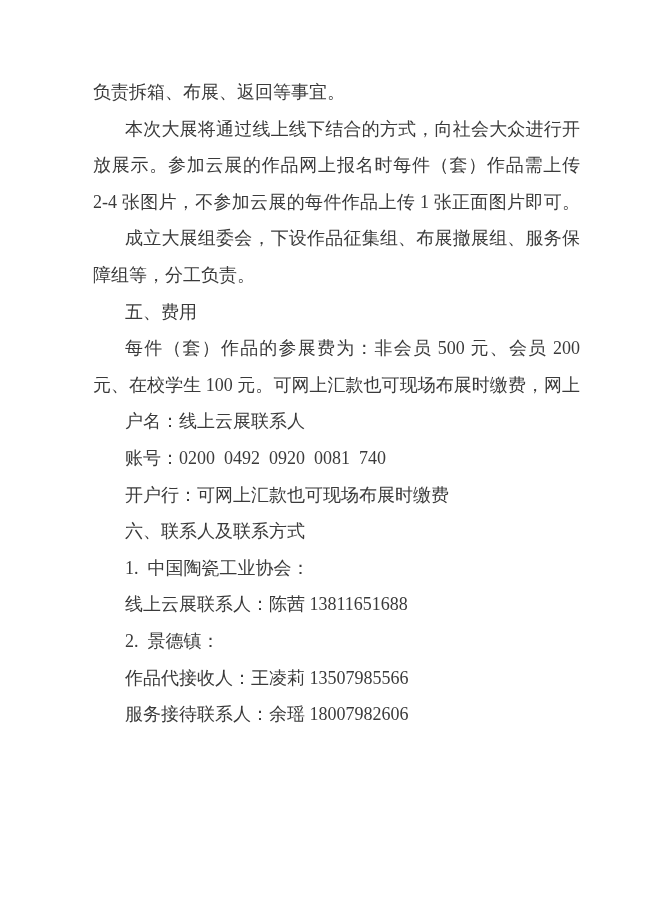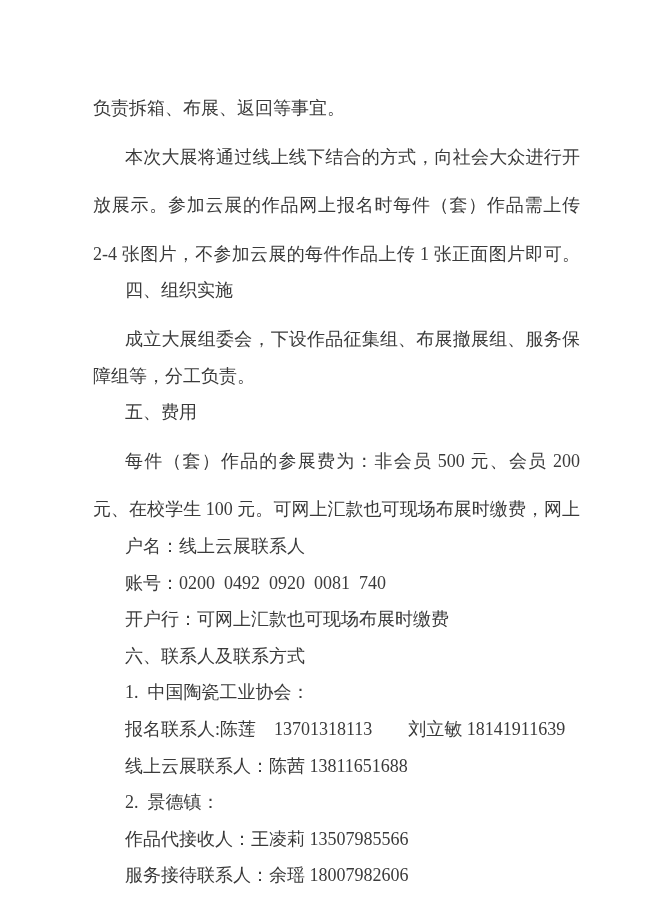--- a/index.html
+++ b/index.html
@@ -10,60 +10,57 @@
   .canvas {
     position: relative;
     width: 671px;
     height: 916px;
     background: #ffffff;
     overflow: hidden;
   }
   .doc-page {
     position: absolute;
     left: 93px;
-    top: 90px;
+    top: 74px;
     width: 487px;
     font-family: "Liberation Serif", "DejaVu Serif", serif;
     font-size: 18px;
     color: #3a3a3a;
   }
   .ln {
     height: 36.6px;
     line-height: 36.6px;
     white-space: pre-wrap;
     text-align: left;
   }
   .ind {
     text-indent: 32px;
   }
   .jst {
     text-align: justify;
     text-align-last: justify;
-    margin-top: 12px;
   }
 </style>
 </head>
 <body>
 
 <div class="canvas">
   <div class="doc-page">
     <div class="ln">负责拆箱、布展、返回等事宜。</div>
     <div class="ln ind jst">本次大展将通过线上线下结合的方式，向社会大众进行开</div>
     <div class="ln jst">放展示。参加云展的作品网上报名时每件（套）作品需上传</div>
     <div class="ln jst">2-4 张图片，不参加云展的每件作品上传 1 张正面图片即可。</div>
-    <div class="ln ind">四、组织实施</div>
     <div class="ln ind jst">成立大展组委会，下设作品征集组、布展撤展组、服务保</div>
     <div class="ln">障组等，分工负责。</div>
     <div class="ln ind">五、费用</div>
     <div class="ln ind jst">每件（套）作品的参展费为：非会员 500 元、会员 200</div>
     <div class="ln jst">元、在校学生 100 元。可网上汇款也可现场布展时缴费，网上</div>
     <div class="ln ind">户名：线上云展联系人</div>
     <div class="ln ind">账号：0200  0492  0920  0081  740</div>
     <div class="ln ind">开户行：可网上汇款也可现场布展时缴费</div>
     <div class="ln ind">六、联系人及联系方式</div>
     <div class="ln ind">1.  中国陶瓷工业协会：</div>
-    <div class="ln ind">报名联系人:陈莲　13701318113　　刘立敏 18141911639</div>
     <div class="ln ind">线上云展联系人：陈茜 13811651688</div>
     <div class="ln ind">2.  景德镇：</div>
     <div class="ln ind">作品代接收人：王凌莉 13507985566</div>
     <div class="ln ind">服务接待联系人：余瑶 18007982606</div>
   </div>
 </div>
 
 </body></html>

